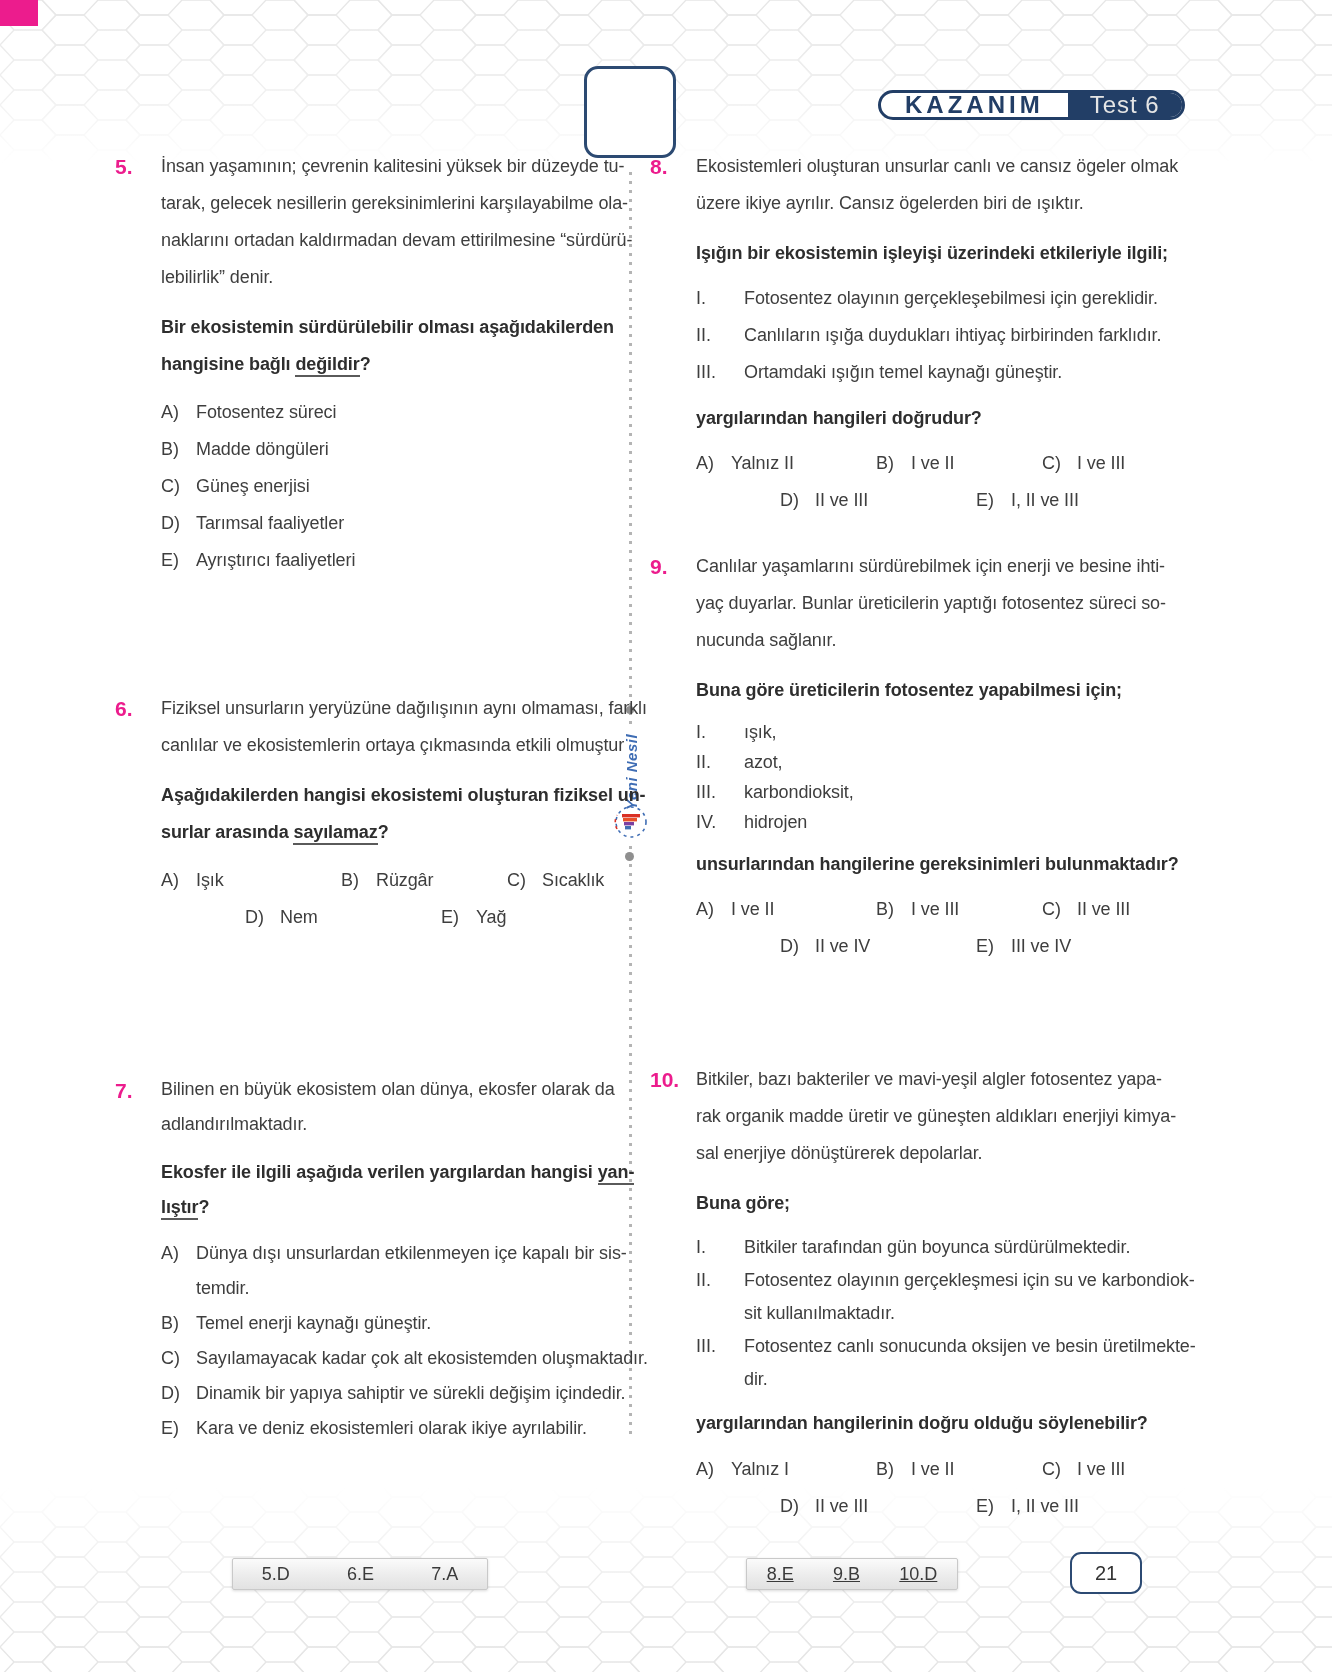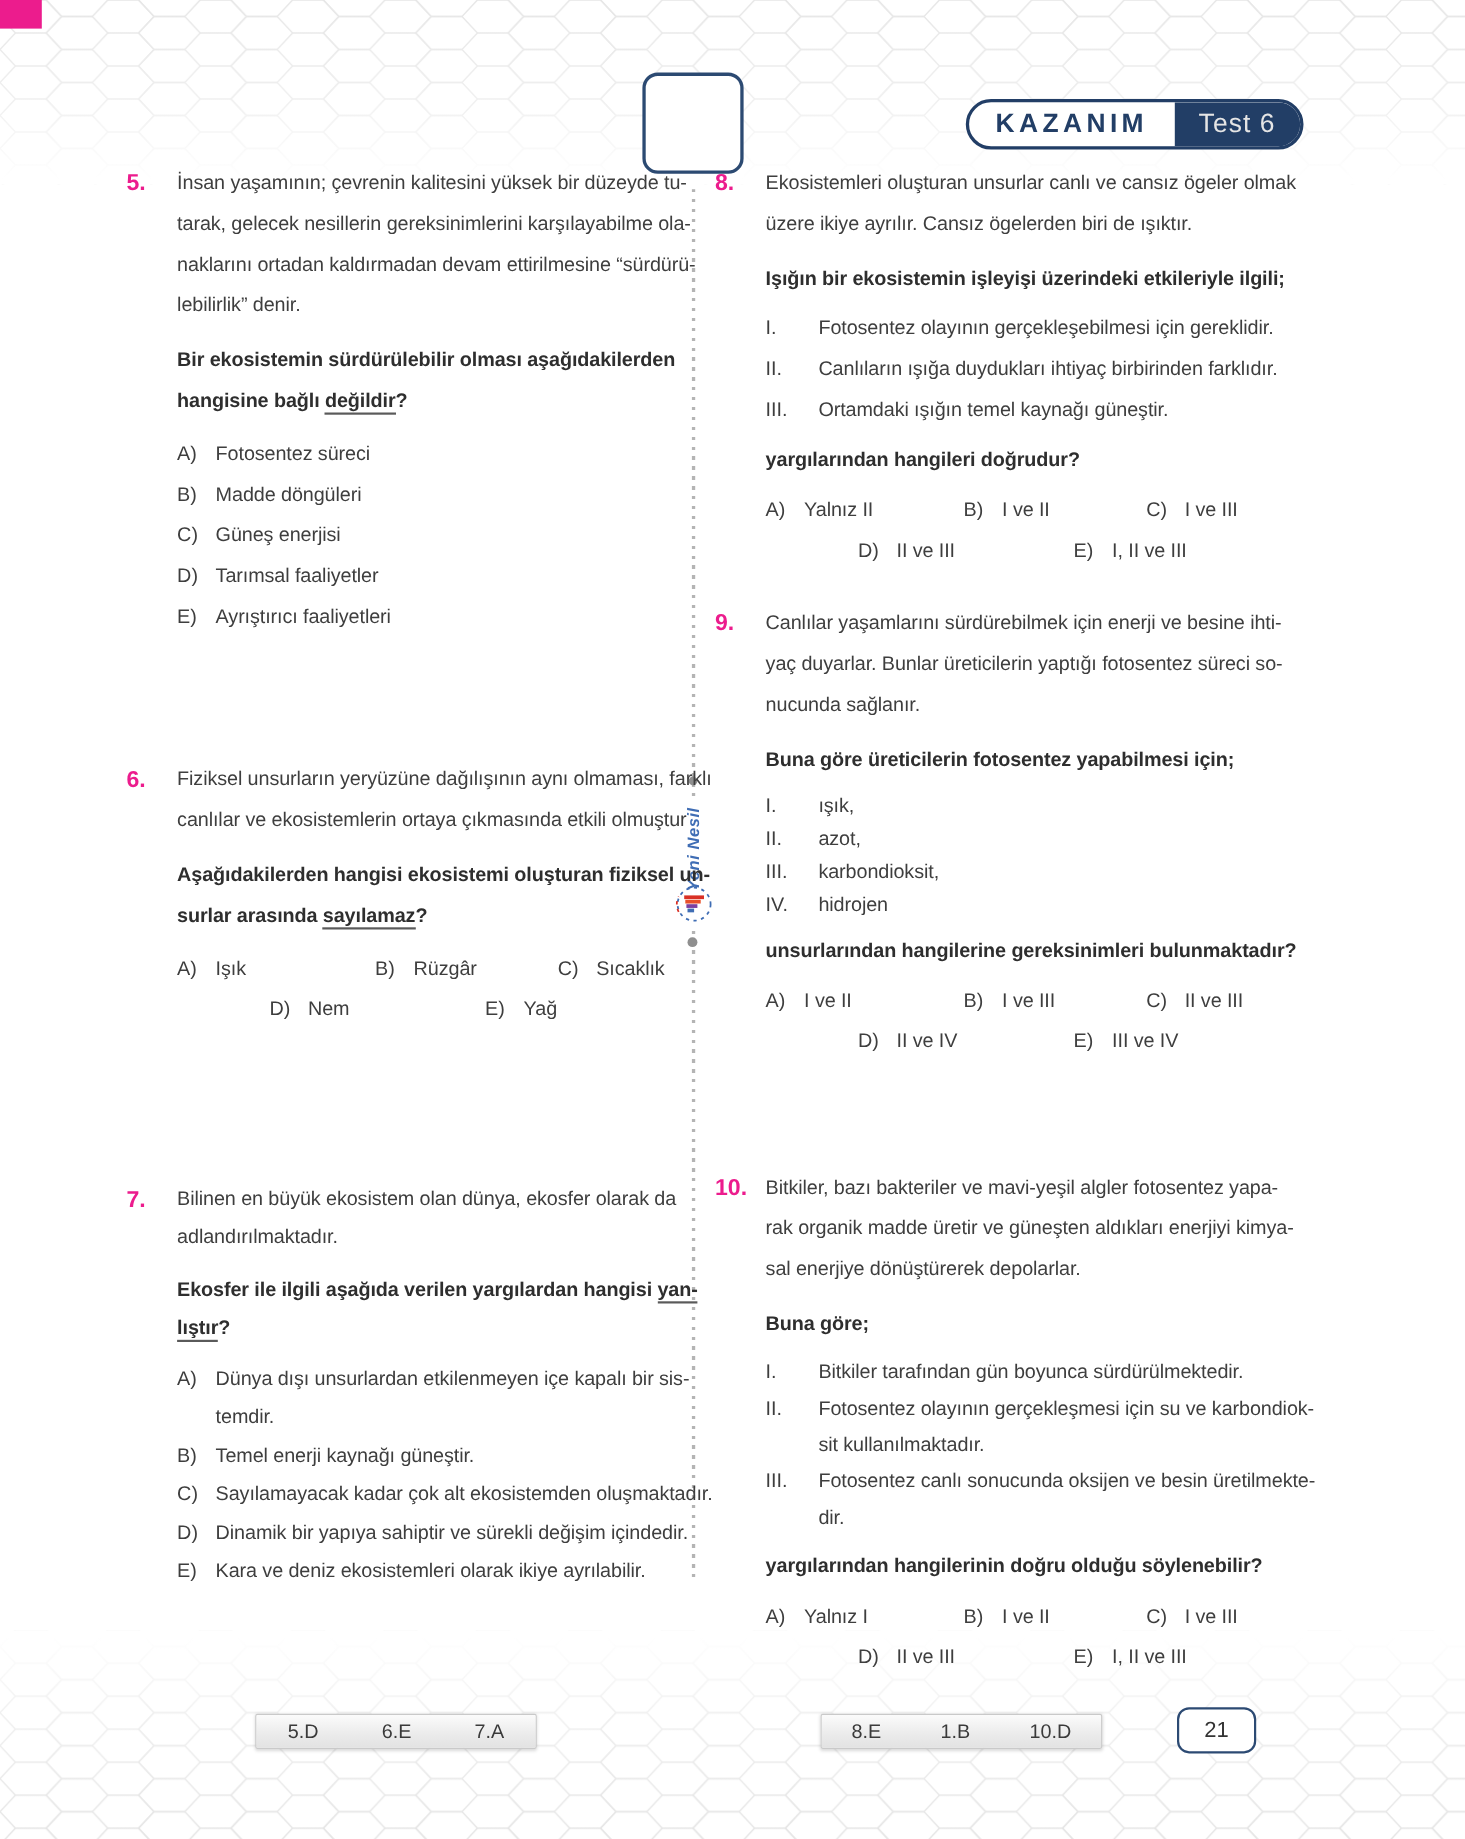--- a/index.html
+++ b/index.html
@@ -11,21 +11,21 @@
   .hexband{position:absolute;left:0;}
   .hexband.top{top:0;}
   .hexband.bottom{top:1482px;}
   .fade{position:absolute;left:0;width:1332px;pointer-events:none;}
   .fade.top{top:0;height:168px;background:linear-gradient(to bottom,rgba(255,255,255,.25) 0%,rgba(255,255,255,.55) 55%,#ffffff 97%);}
   .fade.bottom{top:1482px;height:190px;background:linear-gradient(to top,rgba(255,255,255,.2) 0%,rgba(255,255,255,.55) 60%,#ffffff 97%);}
   
   .corner-accent{position:absolute;left:0;top:0;width:38px;height:26px;background:#ec1c8d;}
   .logo-box{position:absolute;left:584px;top:66px;width:92px;height:92px;background:#fff;
     border:3px solid #2c4a72;border-radius:14px;box-sizing:border-box;}
-  .badge{position:absolute;left:878px;top:90px;height:46px;display:flex;align-items:stretch;
+  .badge{position:absolute;left:878px;top:90px;height:30px;display:flex;align-items:stretch;
     border:3px solid #223e66;border-radius:26px;background:#fff;overflow:hidden;box-sizing:border-box;}
   .badge .kaz{display:flex;align-items:center;padding:0 24px;color:#223e66;font-size:24px;
     font-weight:600;letter-spacing:4px;}
   .badge .test{display:flex;align-items:center;padding:0 22px;background:#223e66;color:#e5e5e5;
     font-size:24px;font-weight:500;letter-spacing:1px;text-align:right;}
   
   .divider-seg{position:absolute;left:629px;width:3px;
     background:repeating-linear-gradient(to bottom,#b4b4b4 0 3px,transparent 3px 9px);}
   #divider-top{top:172px;height:558px;}
   #divider-bottom{top:846px;height:588px;}
@@ -65,21 +65,21 @@
   #q9 .q-items .line,#q9 .ilabel{line-height:30px;}
   #q9 .q-stem{margin-bottom:8px;}
   #q10{left:650px;top:1061px;width:502px;}
   #q10 .q-items .line,#q10 .ilabel{line-height:33px;}
   #q10 .q-stem{margin-bottom:9px;}
   
   .keystrip{position:absolute;top:1558px;height:32px;border-radius:2px;border:1px solid #c9c9c9;
     background:linear-gradient(#fbfbfb,#ececec 55%,#e2e2e2);box-shadow:0 1px 3px rgba(0,0,0,.15);
     display:flex;align-items:center;justify-content:space-around;font-size:18px;color:#3a3a3a;box-sizing:border-box;}
   #keystrip-left{left:232px;width:256px;}
-  #keystrip-right{left:746px;width:256px;}
+  #keystrip-right{left:746px;width:212px;text-decoration:underline;}
   .pagebox{position:absolute;left:1070px;top:1552px;width:72px;height:42px;background:#fff;
     border:2px solid #2c4a73;border-radius:11px;display:flex;align-items:center;justify-content:center;
     font-size:20px;color:#333;box-sizing:border-box;}
 </style>
 </head>
 <body>
 
 <div id="page">
 
   <svg class="hexband top" width="1332" height="168">
@@ -508,18 +508,18 @@
   </div>
     </div>
 
   <div class="keystrip" id="keystrip-left">
     <span>5.D</span>
     <span>6.E</span>
     <span>7.A</span>
   </div>
   <div class="keystrip" id="keystrip-right">
     <span>8.E</span>
-    <span>1.B</span>
+    <span>9.B</span>
     <span>10.D</span>
   </div>
   <div class="pagebox">21</div>
 
 </div>
 
 </body></html>

